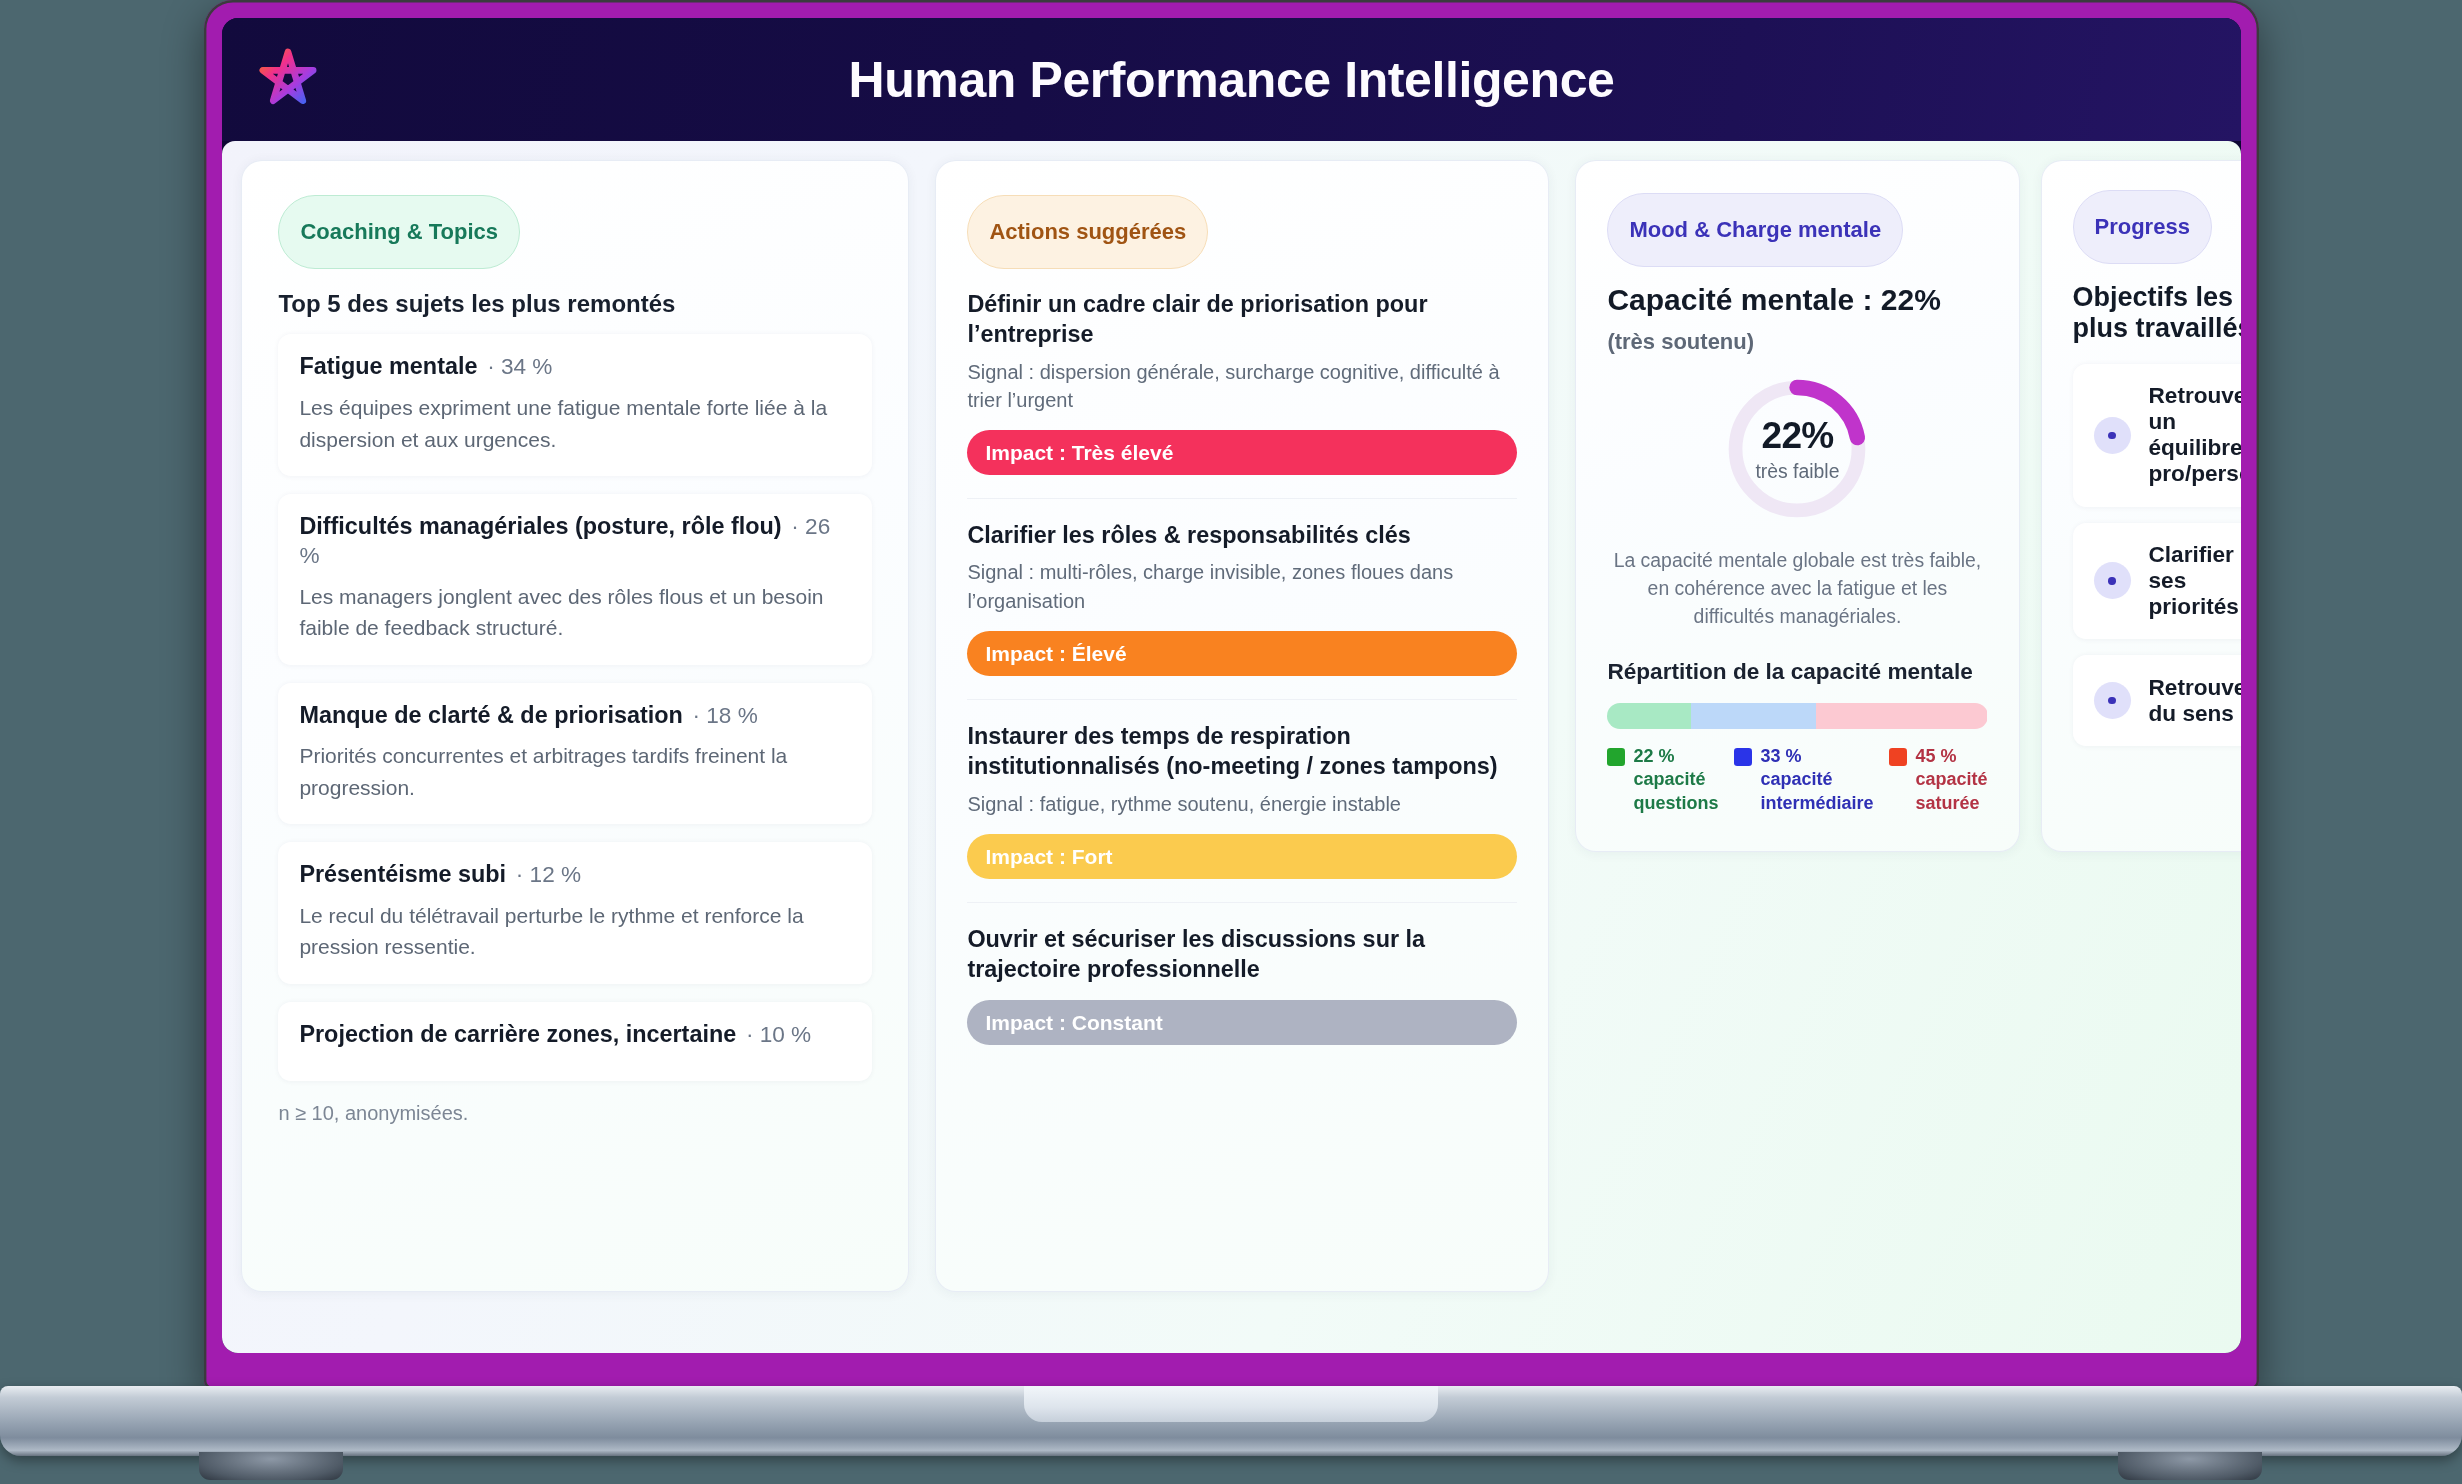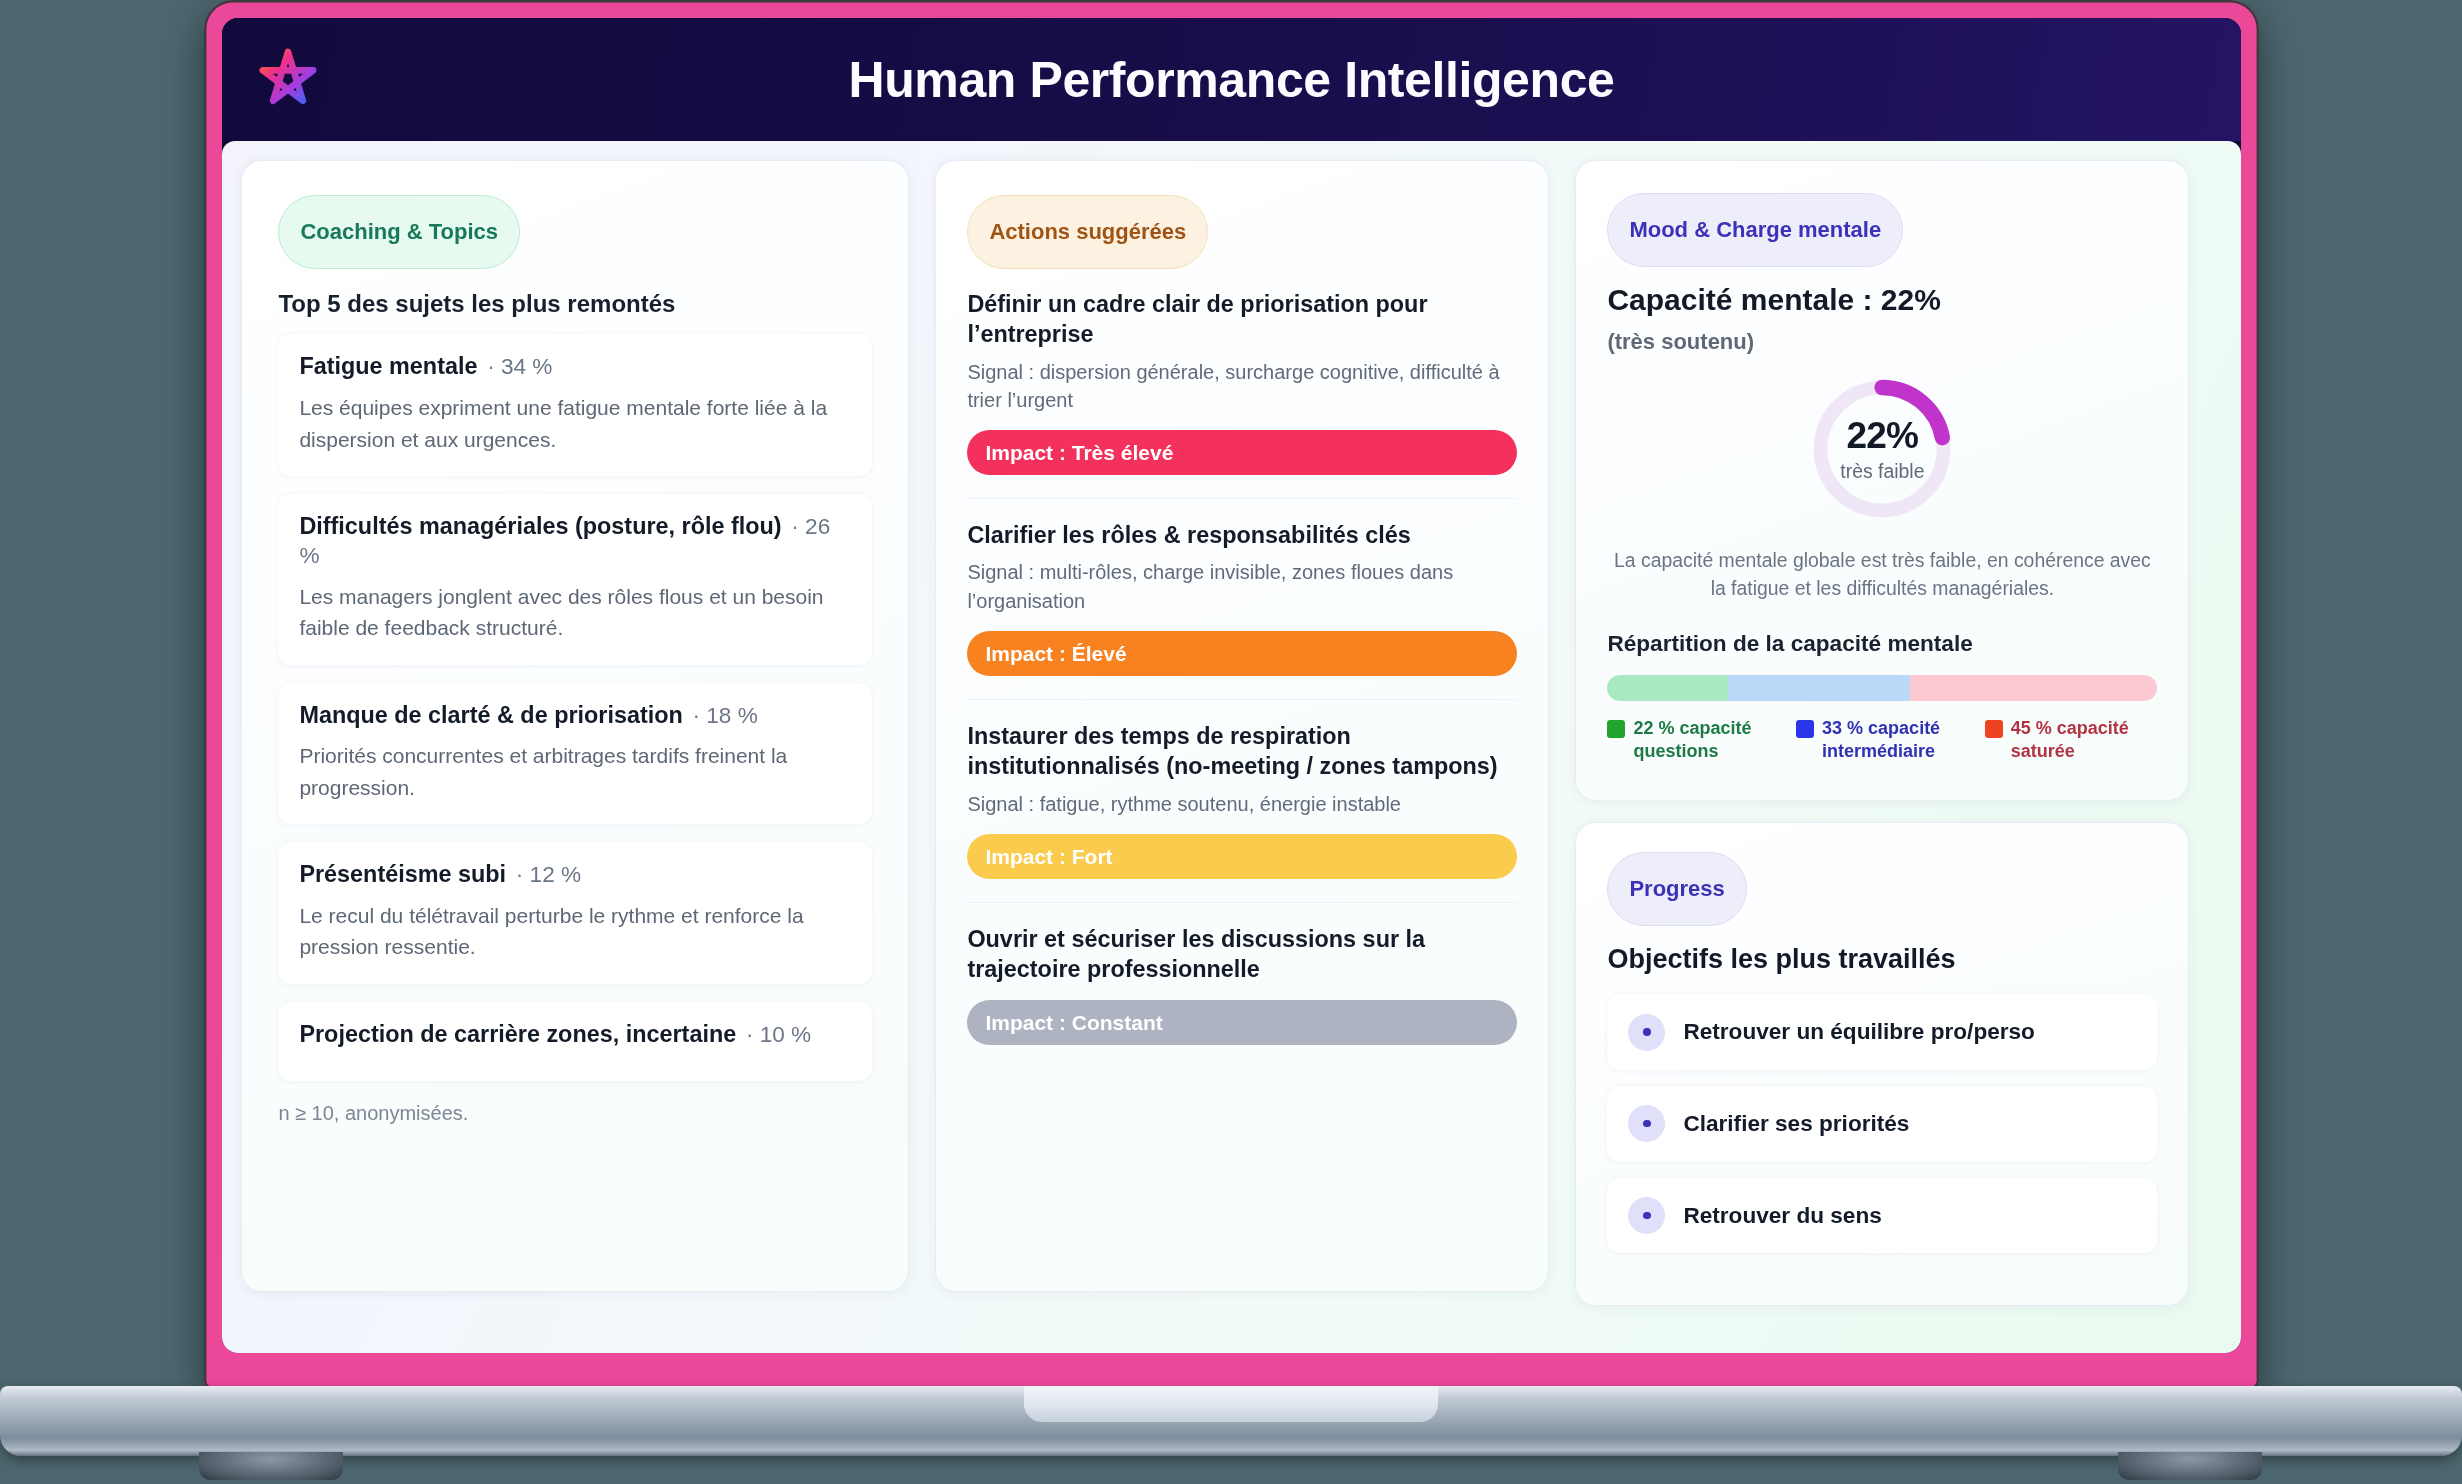--- a/index.html
+++ b/index.html
@@ -8,21 +8,21 @@
     background: #4c676f;
     font-family: "Liberation Sans", sans-serif;
     overflow: hidden;
   }
 
   
   #laptop-frame {
     position: absolute;
     left: 204px; top: 0px;
     width: 2055px; height: 1389px;
-    background: #ec4899;
+    background: #a21caf;
     border-radius: 29px 29px 8px 8px;
     box-shadow: 0 0 0 2.4px #3b3b3e inset, 0 14.6px 40px rgba(0,0,0,.45);
     padding: 18px 18px 36px 18px;
   }
   #laptop-screen {
     width: 100%; height: 100%;
     border-radius: 16px;
     overflow: hidden;
     background: #0d0633;
     position: relative;
@@ -78,21 +78,21 @@
     align-items: flex-start;
   }
   .panel {
     border-radius: 21px;
     background: linear-gradient(160deg,#ffffff 0%,#fbfdff 40%,#f7fdfa 100%);
     box-shadow: 0 1.6px 11.3px rgba(32,48,80,.055);
     border: 0.8px solid rgba(228,234,244,.9);
   }
   #panel-coaching { width: 668px; padding: 34px 36px 37px 36px; min-height: 1132px; }
   #panel-actions  { width: 614px; padding: 34px 31px 32px 31px; min-height: 1132px; }
-  #col-right      { width: 614px; display: flex; flex-direction: column; gap: 21px; }
+  #col-right      { width: 614px; display: flex; flex-direction: row; gap: 21px; }
   #panel-mood     { padding: 32px 31px 36px 31px; }
   #panel-progress { padding: 29px 31px 36px 31px; }
 
   
   .pill {
     display: inline-block;
     padding: 23px 21px;
     border-radius: 808px;
     font-size: 22px; font-weight: 700;
   }

